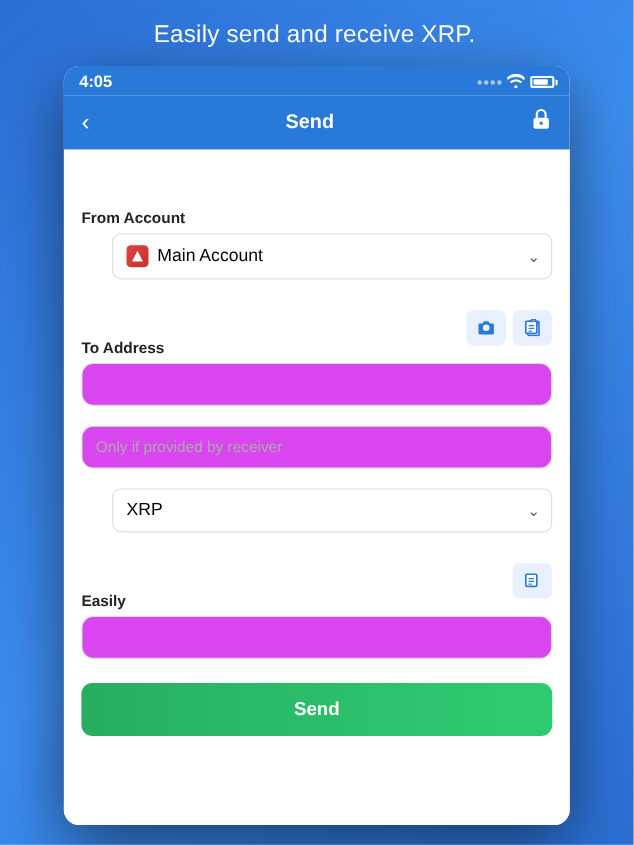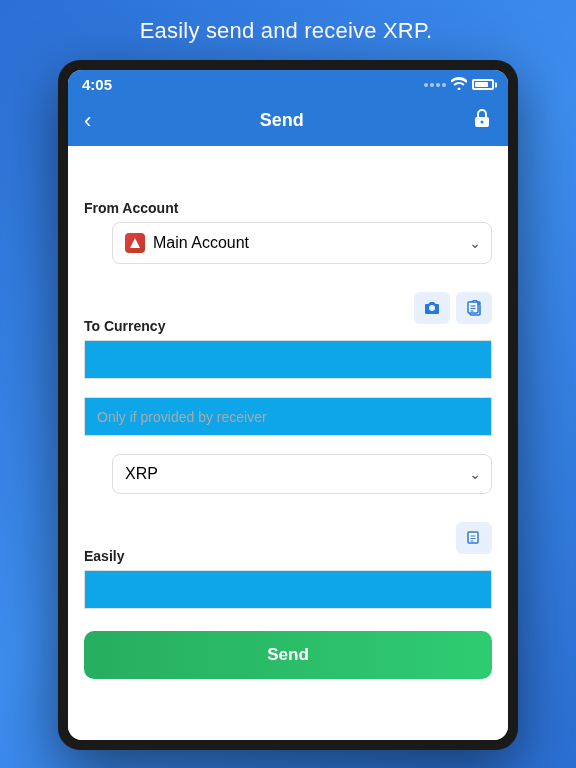--- a/index.html
+++ b/index.html
@@ -29,21 +29,20 @@
 
     .device-wrapper {
       position: absolute;
       top: 60px;
       left: 50%;
       transform: translateX(-50%);
       width: 460px;
       height: 690px;
       background: #1a1a1a;
       border-radius: 22px;
-      padding: 10px;
       box-shadow: 0 20px 60px rgba(0,0,0,0.5);
     }
 
     .device-screen {
       width: 100%;
       height: 100%;
       background: #f2f2f7;
       border-radius: 14px;
       overflow: hidden;
       display: flex;
@@ -227,26 +226,26 @@
 
     .xrp-inner {
       width: 10px; height: 10px;
       background: #fff;
       clip-path: polygon(50% 0%, 0% 100%, 100% 100%);
     }
 
     .form-input {
       width: 100%;
       border: 1.5px solid #ddd;
-      border-radius: 1px;
+      border-radius: 11px;
       padding: 10px 12px;
       font-size: 15px;
       color: #222;
       outline: none;
-      background: #0ea5e9;
+      background: #d946ef;
     }
 
     .form-input::placeholder {
       color: #aaa;
       font-size: 14px;
     }
 
     .submit-btn {
       background: linear-gradient(90deg, #27ae60, #2ecc71);
       color: #fff;
@@ -312,21 +311,21 @@
               <div class="xrp-inner"></div>
             </div>
             <span>Main Account</span>
           </div>
           <span class="select-chevron">⌄</span>
         </div>
       </div>
 
       <div class="form-group">
         <div class="form-label-row">
-          <span class="form-label">To Currency</span>
+          <span class="form-label">To Address</span>
           <div class="form-actions">
             <button class="action-btn">
               <svg width="16" height="14" viewBox="0 0 16 14" fill="#2979d8">
                 <path d="M6 1l-1.5 2H2a1 1 0 0 0-1 1v8a1 1 0 0 0 1 1h12a1 1 0 0 0 1-1V4a1 1 0 0 0-1-1h-2.5L10 1H6zm2 3a3 3 0 1 1 0 6 3 3 0 0 1 0-6z"></path>
               </svg>
             </button>
             <button class="action-btn">
               <svg width="14" height="16" viewBox="0 0 14 16" fill="#2979d8">
                 <rect x="3" y="4" width="10" height="11" rx="1" stroke="#2979d8" stroke-width="1.5" fill="none"></rect>
                 <path d="M3 4V3a1 1 0 0 1 1-1h2a2 2 0 0 1 4 0h2a1 1 0 0 1 1 1v1" stroke="#2979d8" stroke-width="1.5" fill="none"></path>

